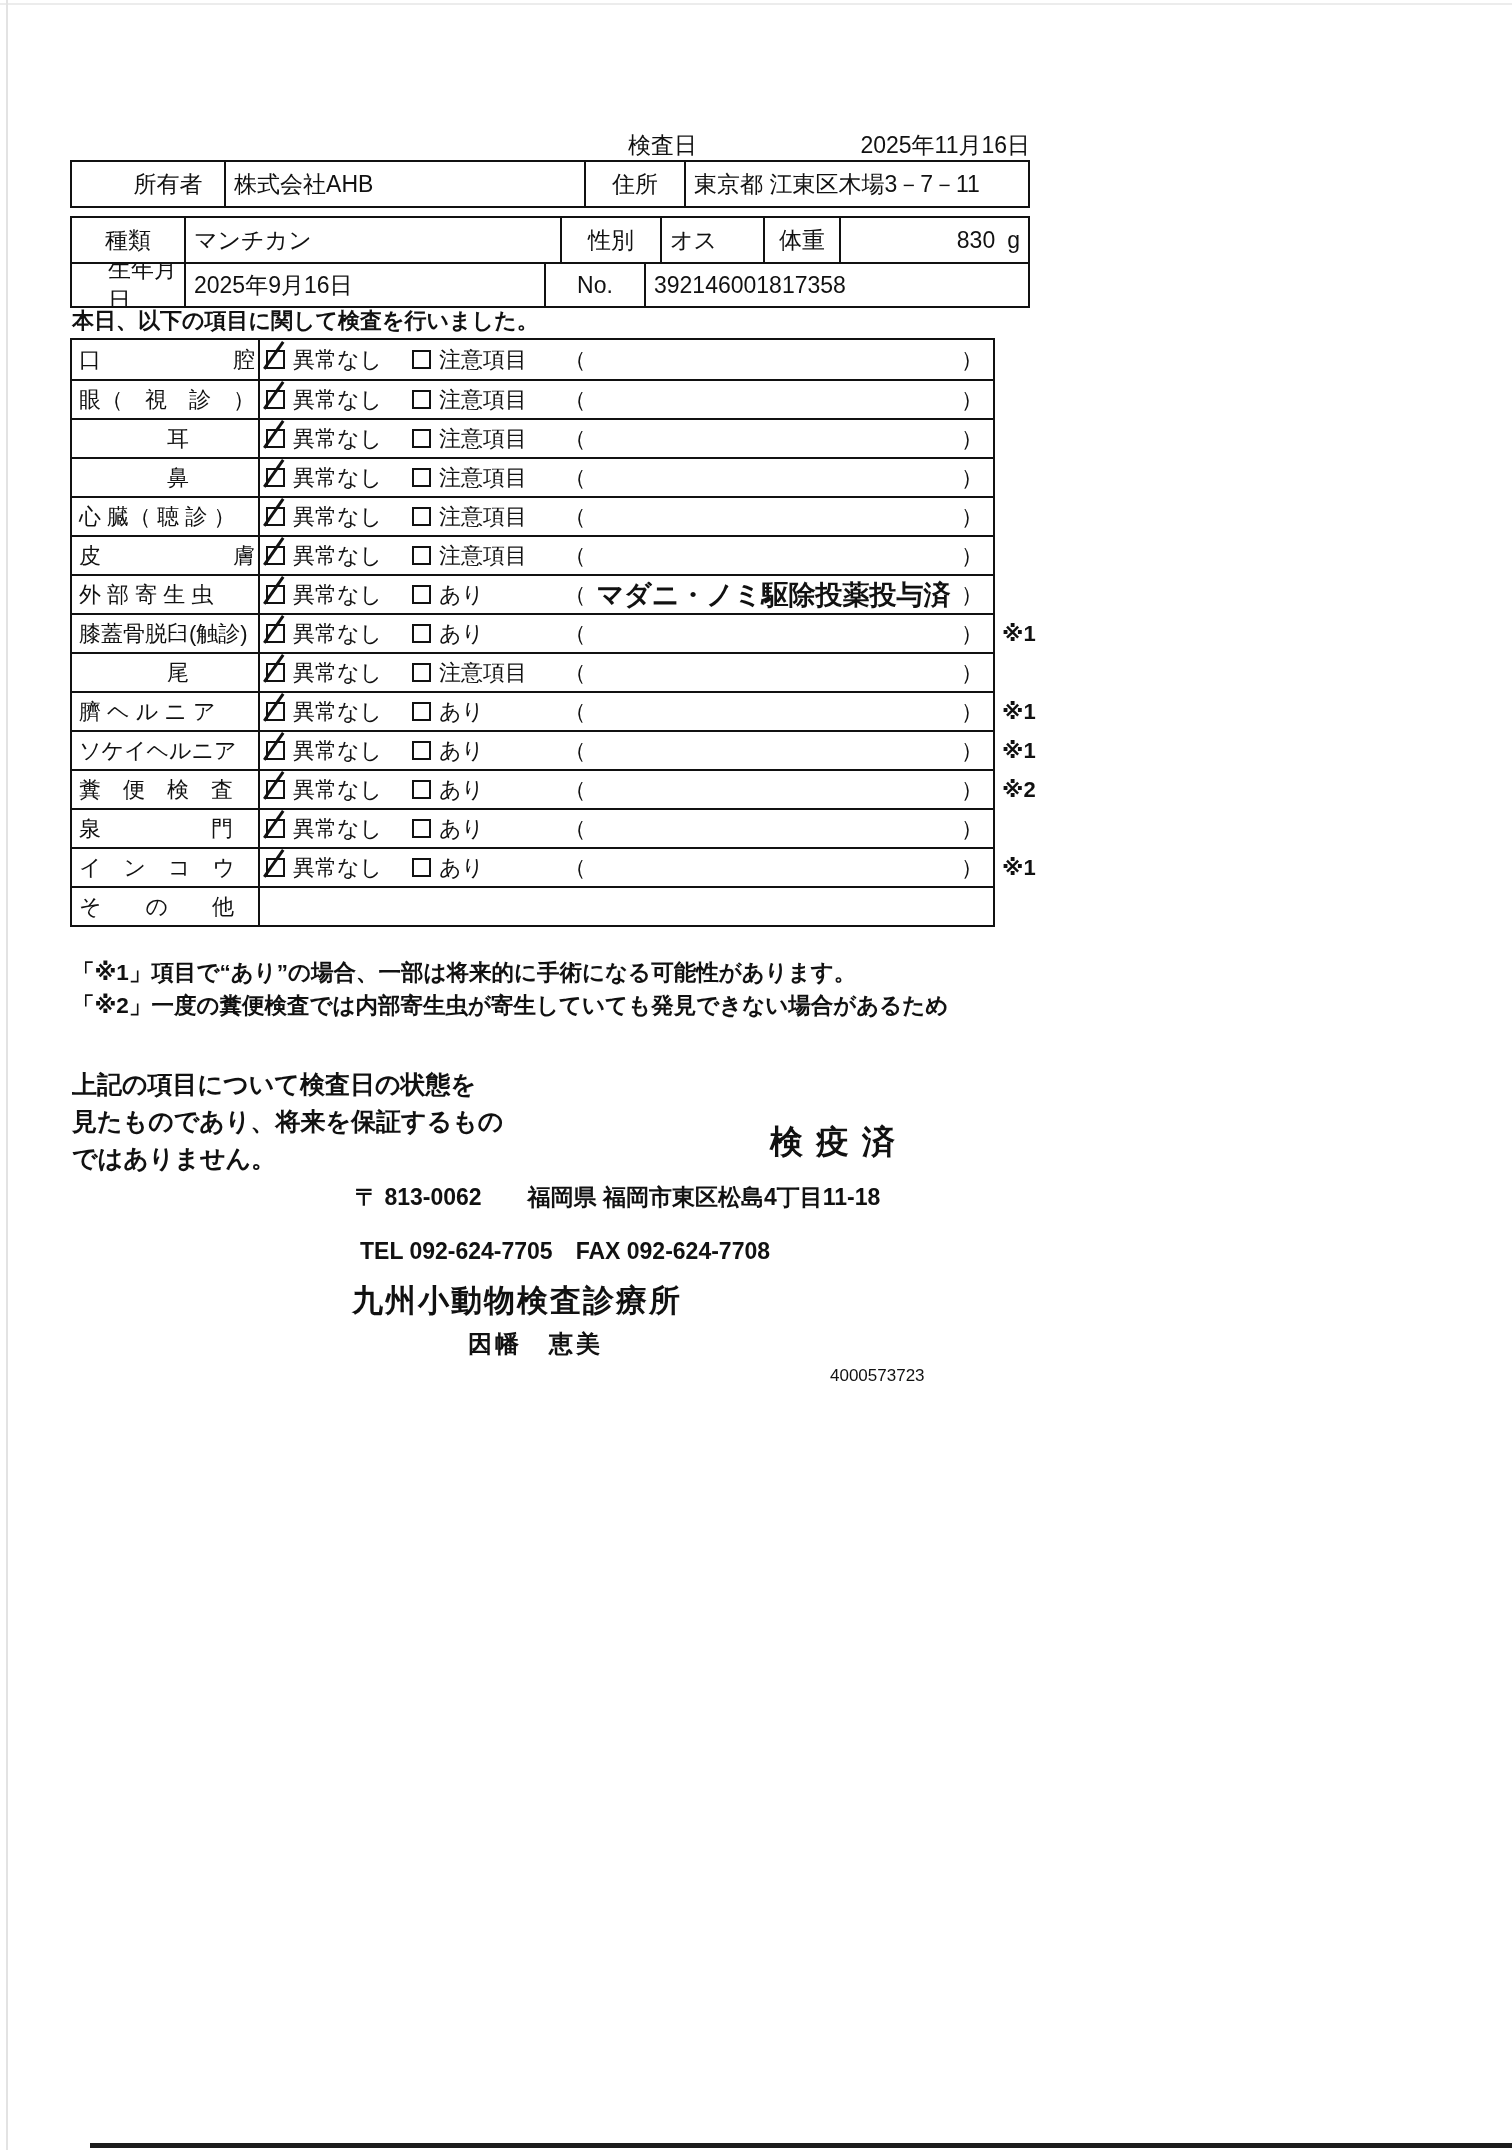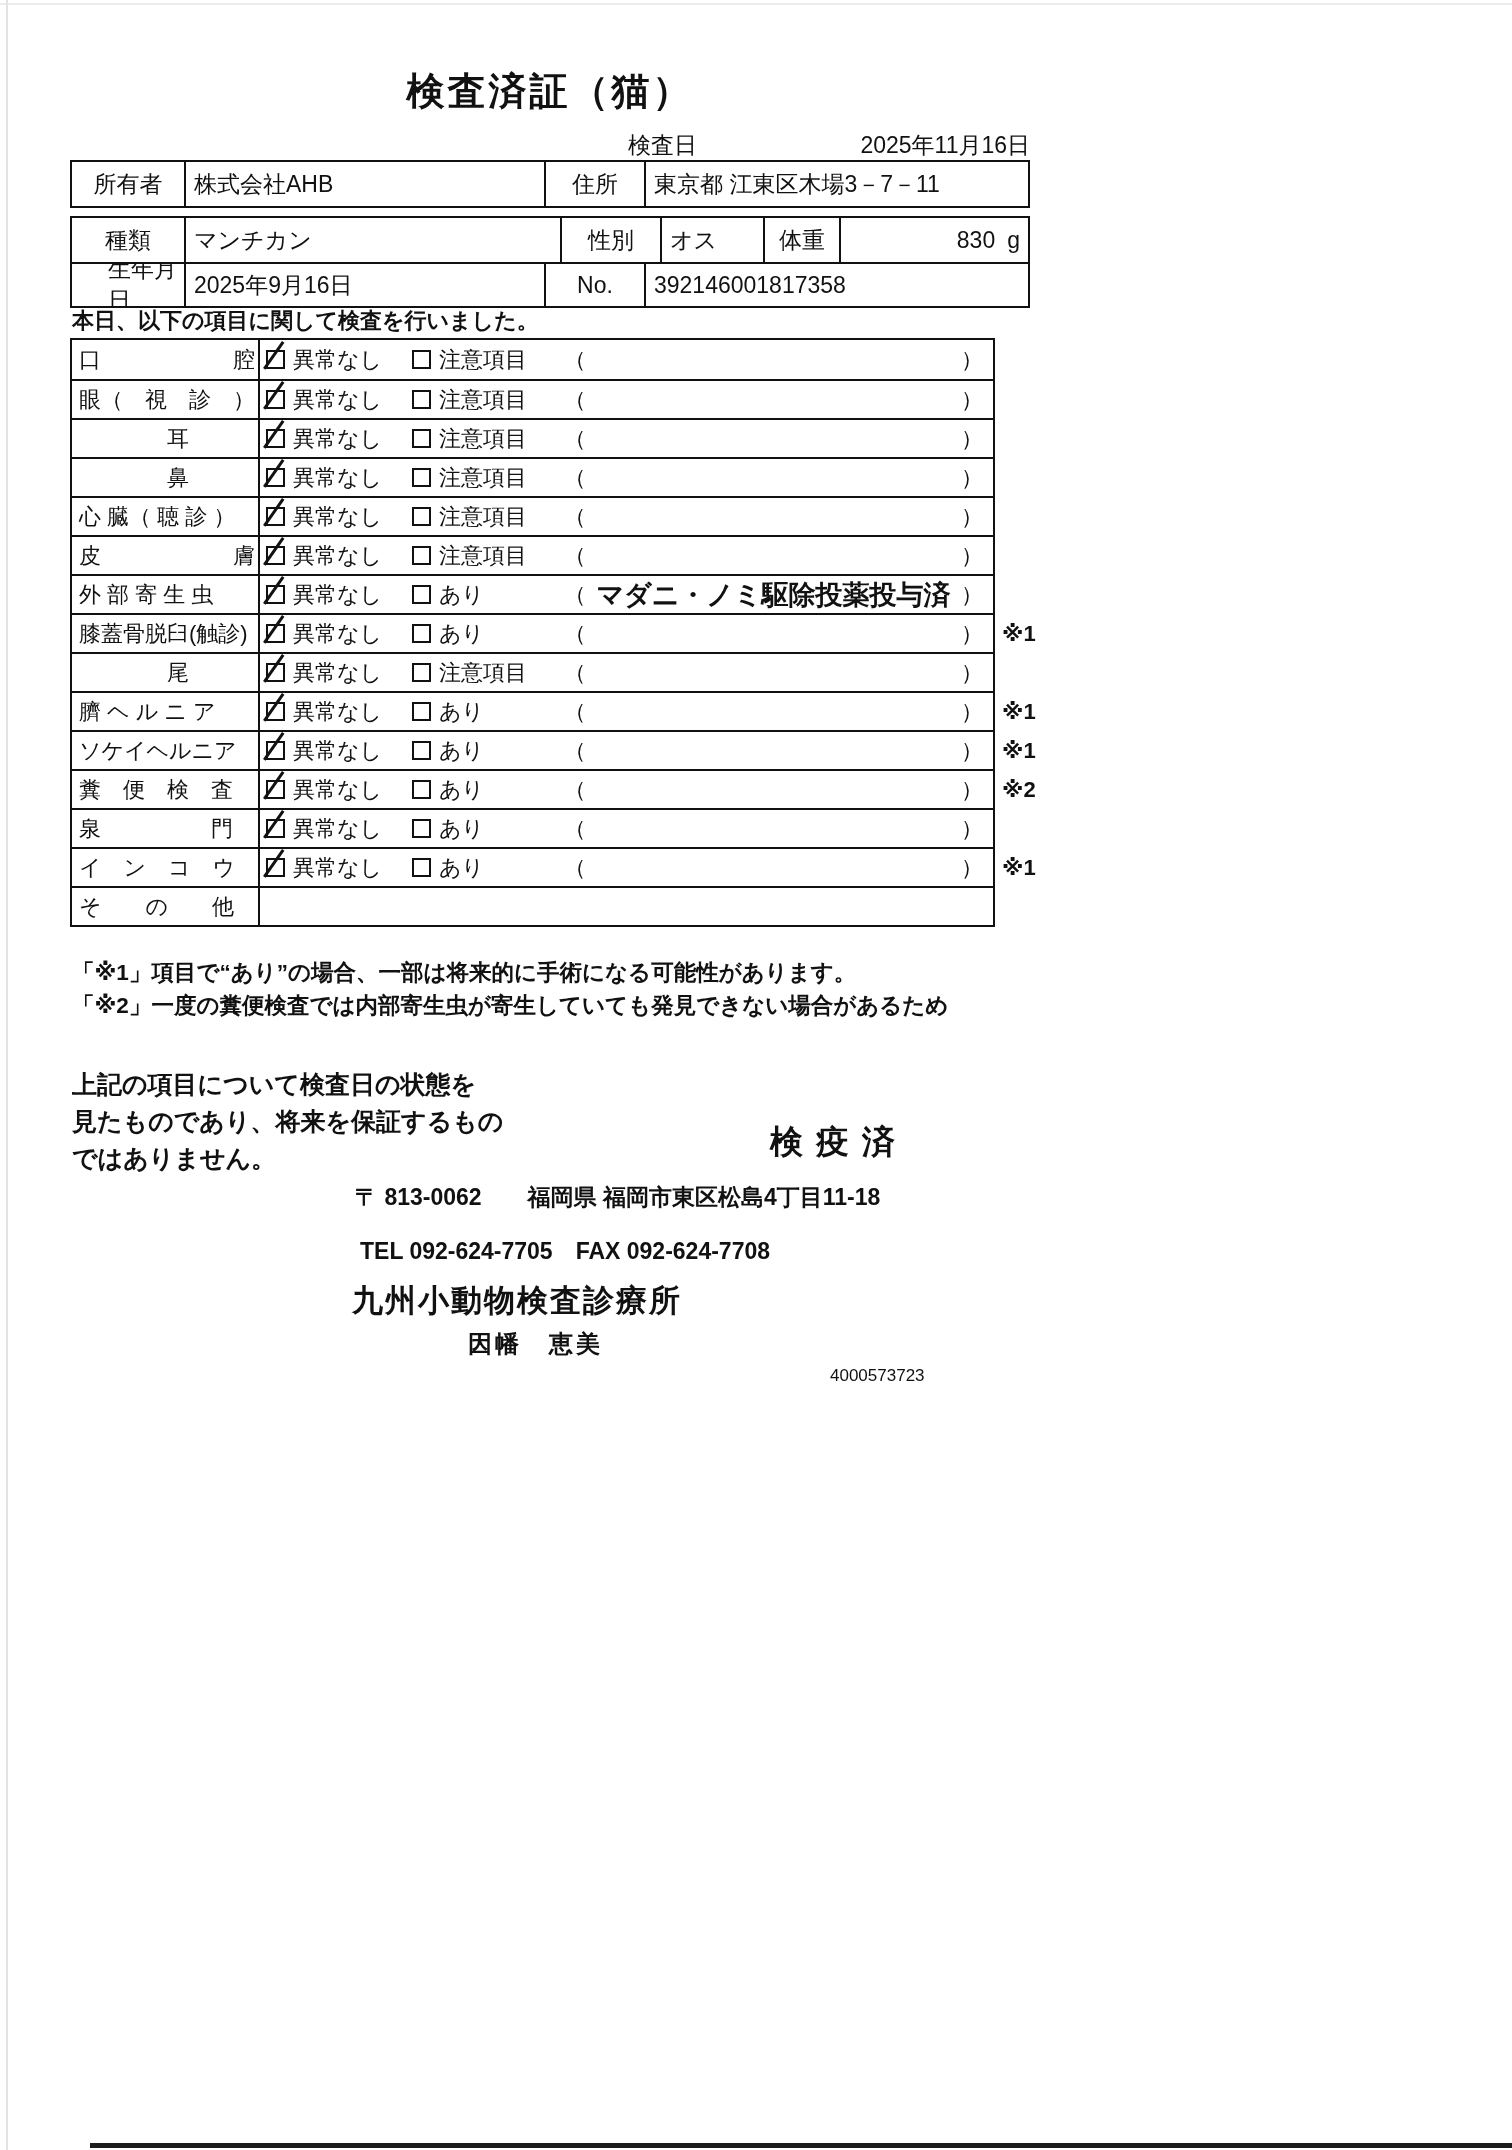--- a/index.html
+++ b/index.html
@@ -20,21 +20,21 @@
   .date-label { position:absolute; left:558px; top:0; }
   .date-value { position:absolute; right:0; top:0; }
 
   .tbl { position:absolute; left:70px; width:960px; border:2px solid #111;
          display:flex; flex-direction:column; font-size:23px; }
   .tbl-row { display:flex; height:44px; }
   .tbl-row + .tbl-row { border-top:2px solid #111; }
   .cell { display:flex; align-items:center; padding:0 8px; overflow:hidden; }
   .cell + .cell { border-left:2px solid #111; }
   .cell.hd { justify-content:center; padding:0 4px; }
-  .owner-table { top:160px; }
+  .owner-table { top:160px;align-items:center; }
   .animal-table { top:216px; }
   .weight-num { flex:1; text-align:right; display:block; }
   .weight-unit { margin-left:12px; }
 
   .insp-intro { position:absolute; top:306px; left:72px; font-size:22px; font-weight:600; }
 
   .insp-table { position:absolute; top:338px; left:70px; width:925px;
                 border:2px solid #111; font-size:22px; }
   .insp-row { position:relative; display:flex; height:39px; }
   .insp-row + .insp-row { border-top:2px solid #111; }
@@ -68,21 +68,20 @@
   .clinic-serial { position:absolute; top:1366px; left:830px; font-size:17px; }
 </style>
 </head>
 <body>
 
 <div class="page">
 
   <div class="scan-edge-top"></div>
   <div class="scan-edge-left"></div>
 
-  <div class="title">検査済証（猫）</div>
 
   <div class="date-row">
     <span class="date-label">検査日</span>
     <span class="date-value">2025年11月16日</span>
   </div>
 
   <div class="tbl owner-table">
     <div class="tbl-row">
       <div class="cell hd" style="width:112px;">所有者</div>
       <div class="cell" style="width:360px;">株式会社AHB</div>

